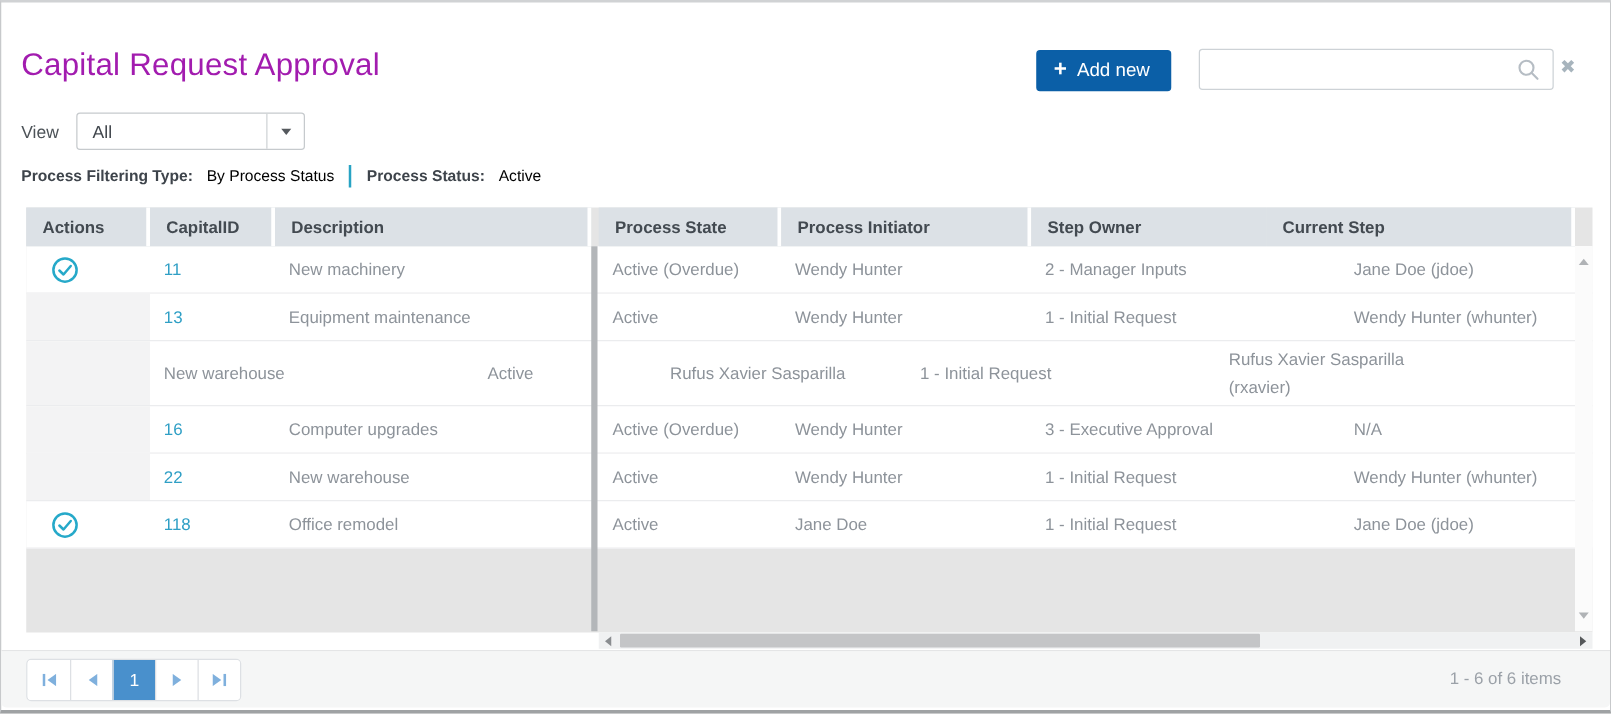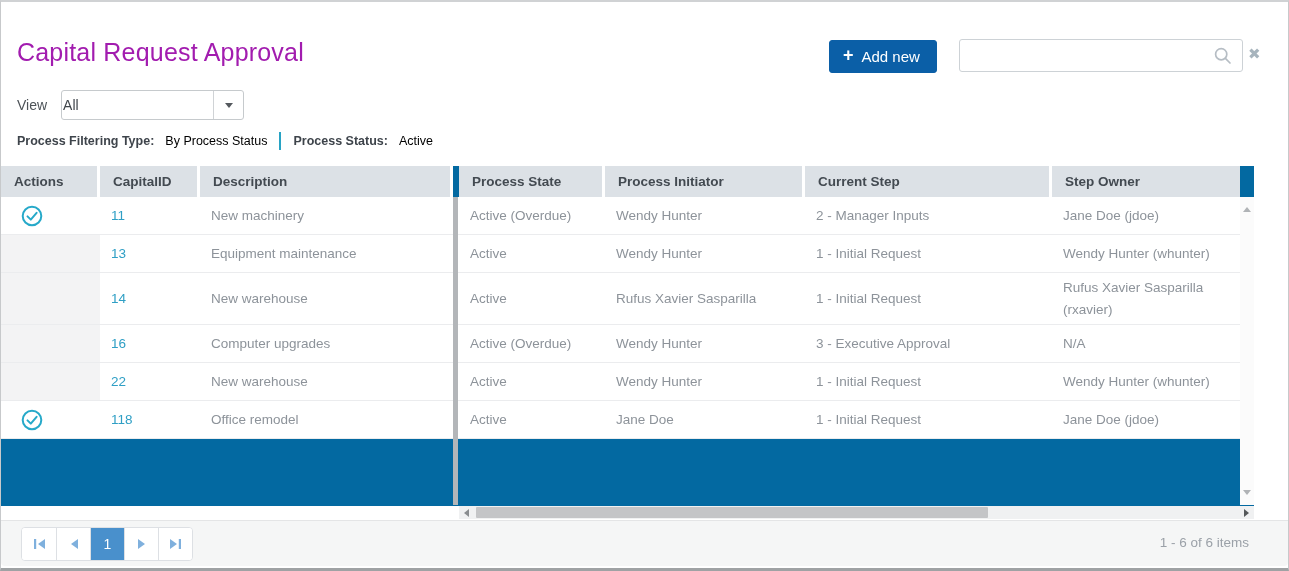--- a/index.html
+++ b/index.html
@@ -36,35 +36,35 @@
     cursor:pointer; line-height:1;
   }
 
   
   .view-row { position:absolute; left:16px; top:88px; height:30px; display:flex; align-items:center; }
   .view-label { font-size:14px; color:#4d5358; margin-right:14px; }
   .dropdown {
     position:relative; width:183px; height:30px; background:#fff;
     border:1px solid #c6cacd; border-radius:3px; cursor:pointer;
   }
-  .dropdown .dd-value { position:absolute; left:1px; top:6px; font-size:14px; color:#3f454b; }
+  .dropdown .dd-value { position:absolute; left:12px; top:6px; font-size:14px; color:#3f454b; }
   .dropdown .dd-btn {
     position:absolute; right:0; top:0; width:30px; height:100%;
     border-left:1px solid #d0d3d6; display:flex; align-items:center; justify-content:center;
   }
   .caret-down { width:0; height:0; border-left:4.5px solid transparent; border-right:4.5px solid transparent; border-top:5px solid #55595e; }
 
   
   .filter-row { position:absolute; left:16px; top:129px; height:20px; display:flex; align-items:center; font-size:12.5px; }
   .filter-bold { font-weight:700; color:#3e444b; }
   .filter-val { color:#000000; margin-left:11px; }
   .filter-sep { width:2px; height:18px; background:#28a3c4; margin:0 12px; }
 
   
-  .grid { position:absolute; left:0; top:164px; width:1253px; height:340px; background:#0369a1; }
+  .grid { position:absolute; left:20px; top:164px; width:1253px; height:340px; background:#e5e5e5; }
   .gh-row { display:flex; height:31px; }
   .gcell { flex:none; }
   .w0{width:99px;} .w1{width:100px;} .w2{width:253px;text-align:right;} .wsp{width:6px;}
   .w3{width:146px;} .w4{width:200px;} .w5{width:247px;} .w6{width:188px;}
   .hcell {
     background:#dce1e6; color:#434a51; font-weight:700; font-size:13.5px;
     display:flex; align-items:center; padding-left:13px;
     border-right:3px solid #fff; cursor:pointer;
   }
   .hcell.w6 { border-right:none; }
@@ -156,22 +156,22 @@
   </div>
 
   <div class="grid">
     <div class="gh-row" id="grid-header">
         <div class="gcell hcell w0">Actions</div>
         <div class="gcell hcell w1">CapitalID</div>
         <div class="gcell hcell w2">Description</div>
         <div class="gcell wsp"></div>
         <div class="gcell hcell w3">Process State</div>
         <div class="gcell hcell w4">Process Initiator</div>
+        <div class="gcell hcell w6">Step Owner</div>
         <div class="gcell hcell w5">Current Step</div>
-        <div class="gcell hcell w6">Step Owner</div>
       </div>
     <div id="grid-body">
         <div class="trow">
           <div class="gcell bcell c-actions w0">
             <svg class="check-icon" viewBox="0 0 22 22">
               <circle cx="11" cy="11" r="9.3" fill="none" stroke="#26a9c9" stroke-width="2"></circle>
               <path d="M6.5 11.4 L9.8 14.6 L15.6 7.8" fill="none" stroke="#26a9c9" stroke-width="2" stroke-linecap="round" stroke-linejoin="round"></path>
             </svg>
           </div>
           <div class="gcell bcell w1">
@@ -191,23 +191,20 @@
           </div>
           <div class="gcell bcell w2">Equipment maintenance</div>
           <div class="gcell wsp"></div>
           <div class="gcell bcell w3">Active</div>
           <div class="gcell bcell w4">Wendy Hunter</div>
           <div class="gcell bcell w5">1 - Initial Request</div>
           <div class="gcell bcell w6">Wendy Hunter (whunter)</div>
         </div>
         <div class="trow">
           <div class="gcell bcell c-actions w0 empty-action"></div>
-          <div class="gcell bcell w1">
-            <a class="id-link" href="#">14</a>
-          </div>
           <div class="gcell bcell w2">New warehouse</div>
           <div class="gcell wsp"></div>
           <div class="gcell bcell w3">Active</div>
           <div class="gcell bcell w4">Rufus Xavier Sasparilla</div>
           <div class="gcell bcell w5">1 - Initial Request</div>
           <div class="gcell bcell w6">Rufus Xavier Sasparilla (rxavier)</div>
         </div>
         <div class="trow">
           <div class="gcell bcell c-actions w0 empty-action"></div>
           <div class="gcell bcell w1">

